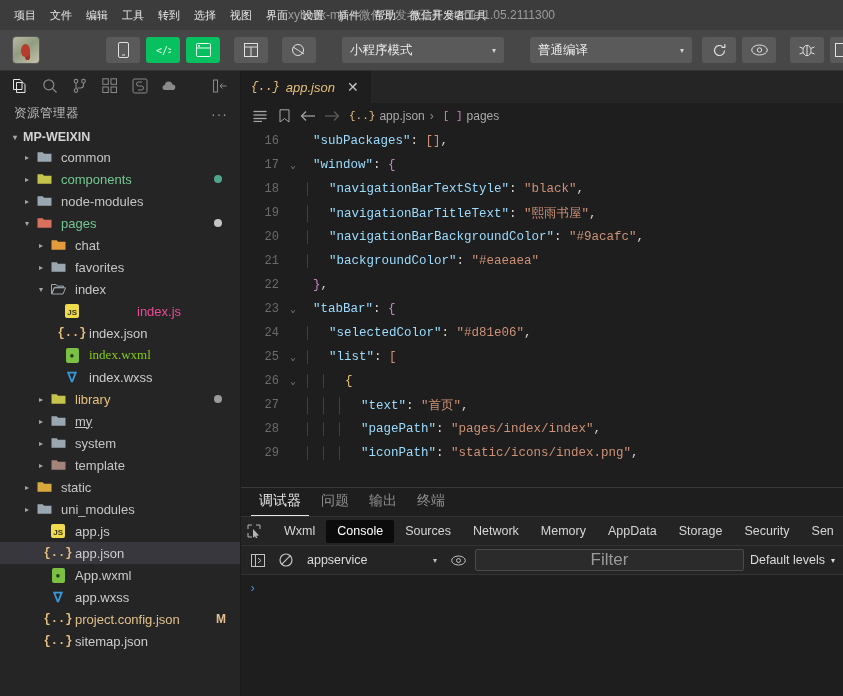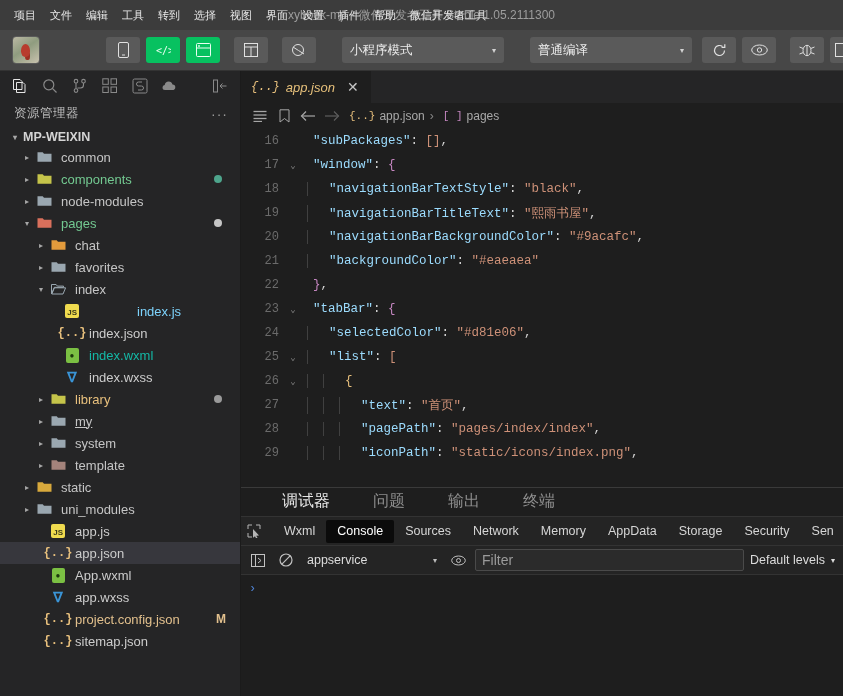--- a/index.html
+++ b/index.html
@@ -221,24 +221,23 @@
     border-top: 1px solid #3a3a3a;
     display: flex; flex-direction: column;
   }
   .panel-tabs {
     height: 28px; min-height: 28px;
     display: flex; align-items: center;
     padding-left: 10px; gap: 4px;
     background: #1e1e1e;
   }
   .ptab {
-    font-size: 16px; color: #8e8e8e;
+    font-size: 14px; color: #8e8e8e;
     padding: 4px 8px 5px 8px; cursor: pointer;
     border-bottom: 1px solid transparent;
-    margin-left: 23px;
   }
   .ptab.active { color: #e7e7e7; border-bottom: 1px solid #e7e7e7; }
 
   .devtools-tabs {
     height: 28px; min-height: 28px;
     background: #242424;
     display: flex; align-items: center;
     padding-left: 6px;
     border-top: 1px solid #333; border-bottom: 1px solid #333;
     overflow: hidden;
@@ -263,23 +262,23 @@
   .ct-icon { width: 22px; height: 20px; display:flex; align-items:center; justify-content:center; color:#c2c2c2; cursor:pointer; }
   .ct-select {
     display:flex; align-items:center; justify-content:space-between;
     min-width: 130px; height: 20px; padding: 0 4px;
     font-size: 12.5px; color: #dcdcdc; cursor: pointer;
   }
   .ct-select .caret { font-size: 8px; color: #bcbcbc; }
   .ct-filter {
     flex: 1; height: 20px;
     background: #2b2b2b; border: 1px solid #4a4a4a; border-radius: 2px;
-    padding: 0 6px; color: #dcdcdc; font-size: 14px;
+    padding: 0 6px; color: #dcdcdc; font-size: 17px;
     font-family: "Liberation Sans", sans-serif;
-    outline: none; min-width: 40px;
+    outline: none; min-width: 40px; text-align: center;
   }
   .ct-filter::placeholder { color: #9a9a9a; }
   .ct-levels {
     display:flex; align-items:center; gap:6px;
     font-size: 12.5px; color: #dcdcdc; white-space: nowrap; cursor: pointer;
     padding-right: 2px;
   }
   .console-body { flex: 1; background: #1e1e1e; padding: 5px 8px; overflow: hidden; }
   .console-prompt { color: #4f84d6; font-size: 12px; font-family: "Liberation Mono", monospace; }
 </style>
@@ -511,35 +510,35 @@
                 <path d="M0.8 11 L3.4 4.8 H14.6 L12 11 z" fill="none" stroke="#9aa7b0" stroke-width="1"></path>
               </svg>
             </span>
             <span style="color: rgb(197, 197, 197); text-align: right;">index</span>
           </div>
           <div class="trow" style="padding-left: 48px;">
             <span class="twisty"></span>
             <span class="ficon">
               <span class="g-js">JS</span>
             </span>
-            <span style="color: #7dd3fc; padding-left: 48px;">index.js</span>
+            <span style="color: #ec4899; padding-left: 48px;">index.js</span>
           </div>
           <div class="trow" style="padding-left: 48px;">
             <span class="twisty"></span>
             <span class="ficon">
               <span class="g-json">{..}</span>
             </span>
             <span style="color: rgb(204, 204, 204);">index.json</span>
           </div>
           <div class="trow" style="padding-left: 48px;">
             <span class="twisty"></span>
             <span class="ficon">
               <span class="g-wxml">●</span>
             </span>
-            <span style="color: #14b8a6;">index.wxml</span>
+            <span style="color: #84cc16; font-family: Liberation Serif, serif;">index.wxml</span>
           </div>
           <div class="trow" style="padding-left: 48px;">
             <span class="twisty"></span>
             <span class="ficon">
               <span class="g-wxss">∇</span>
             </span>
             <span style="color: rgb(204, 204, 204);">index.wxss</span>
           </div>
           <div class="trow" style="padding-left: 34px;">
             <span class="twisty">▸</span>

